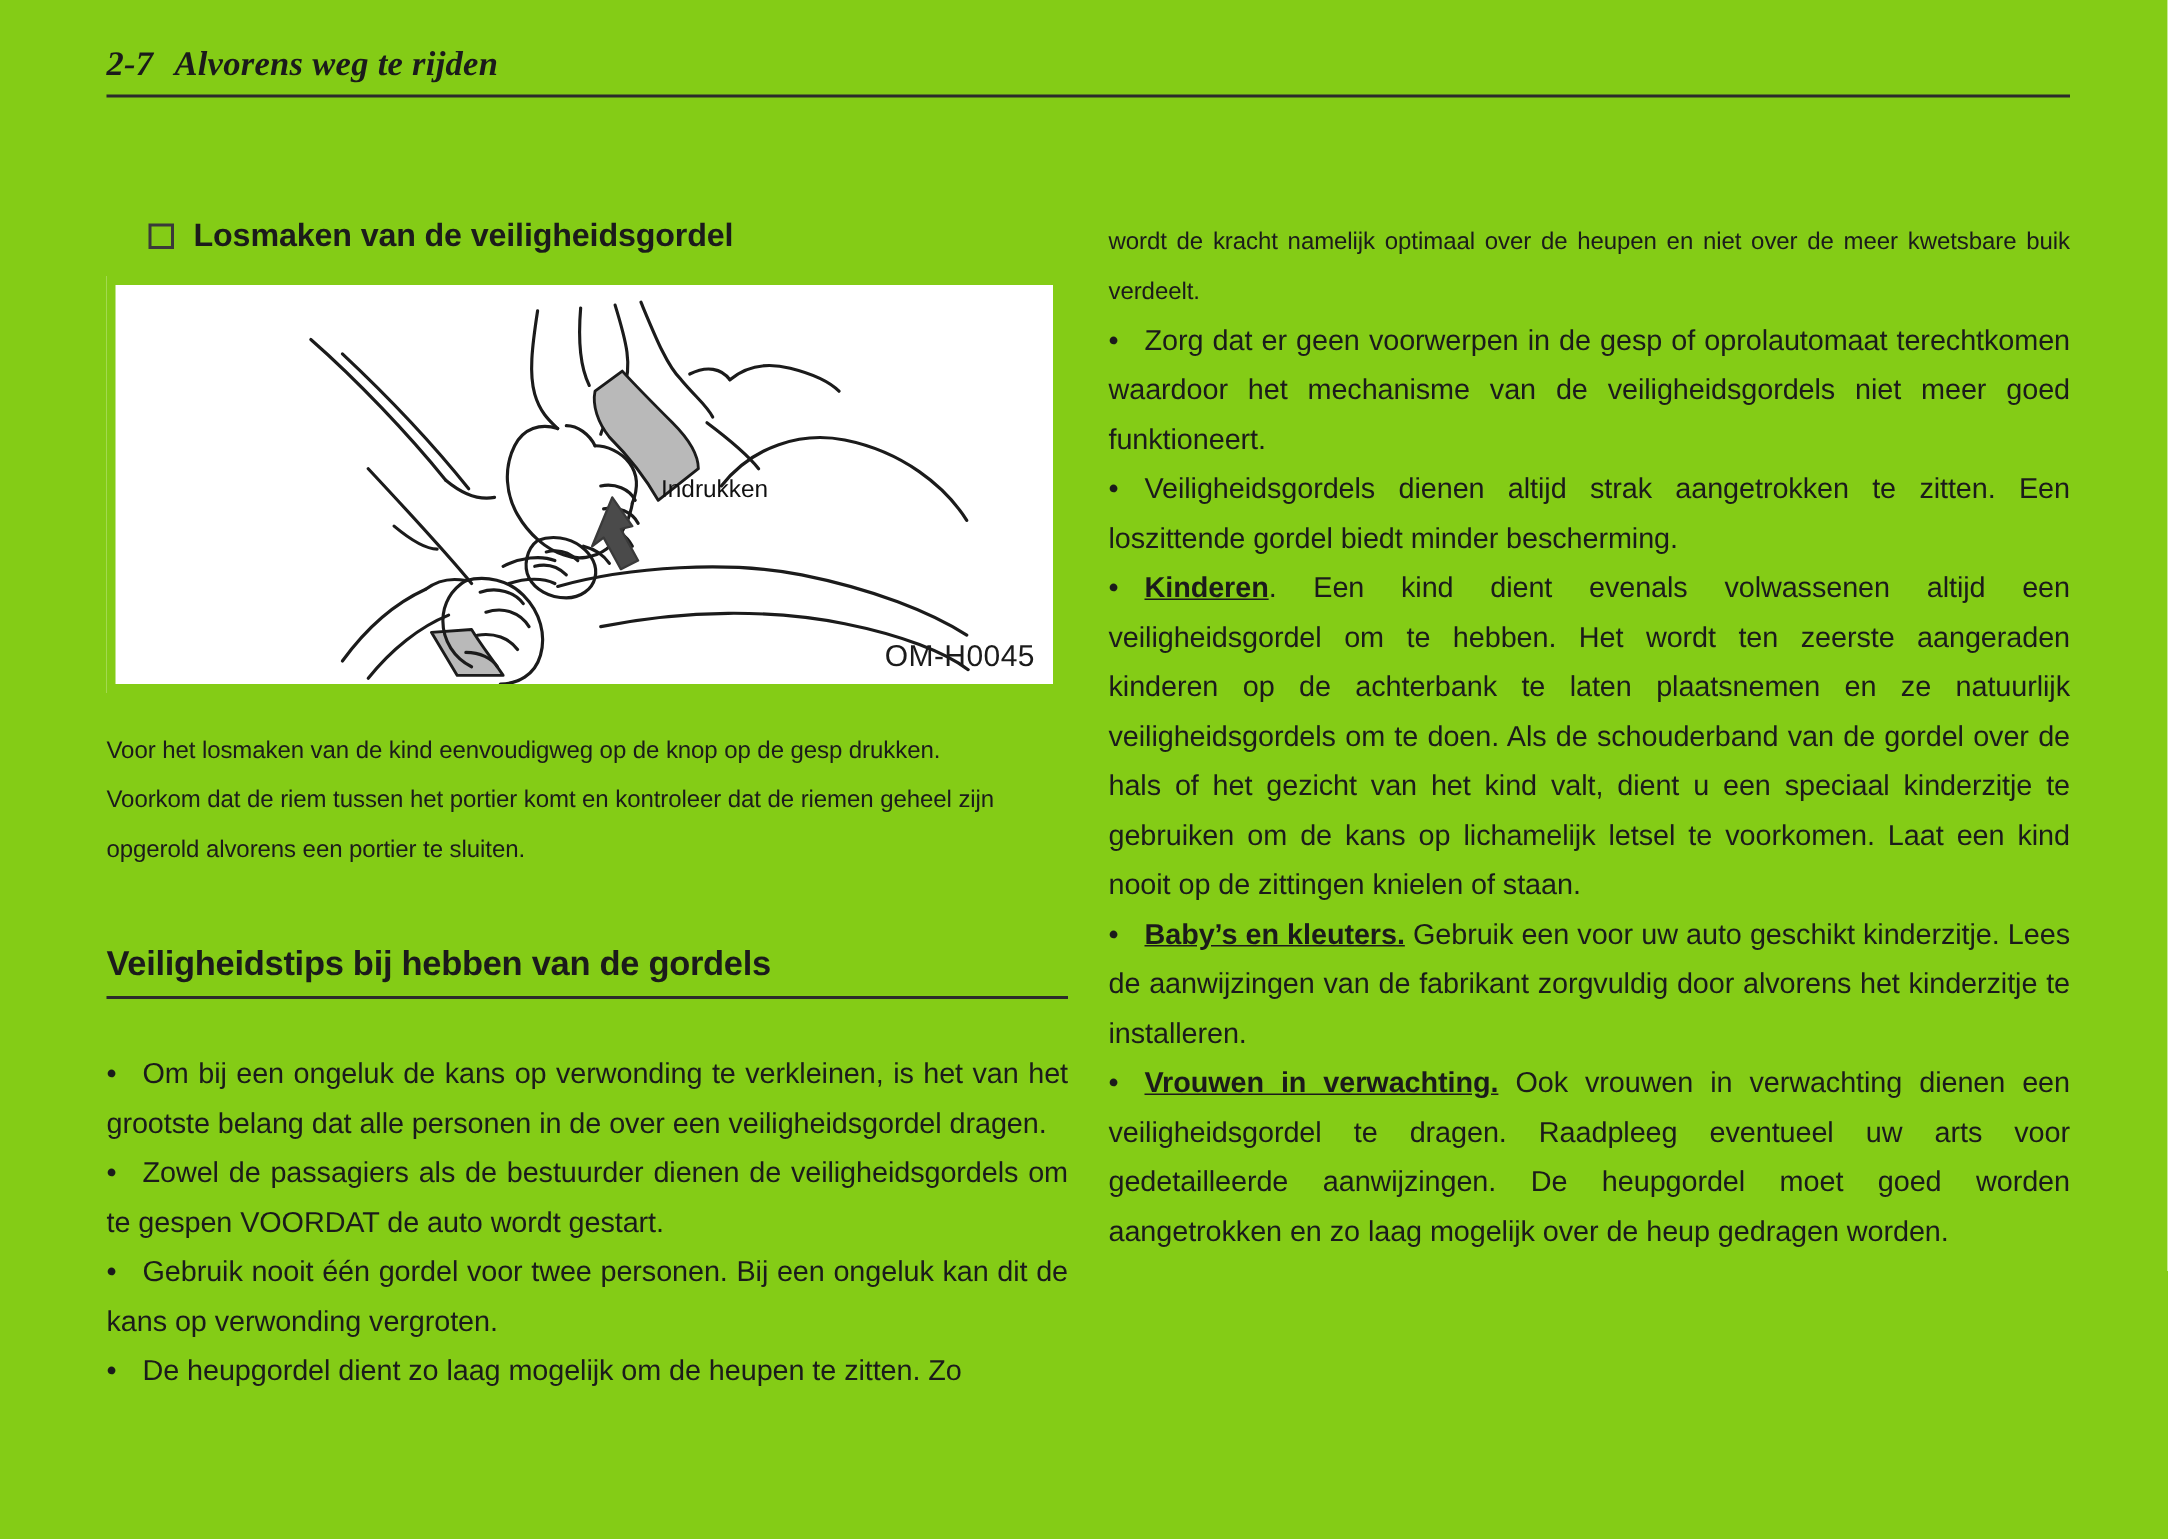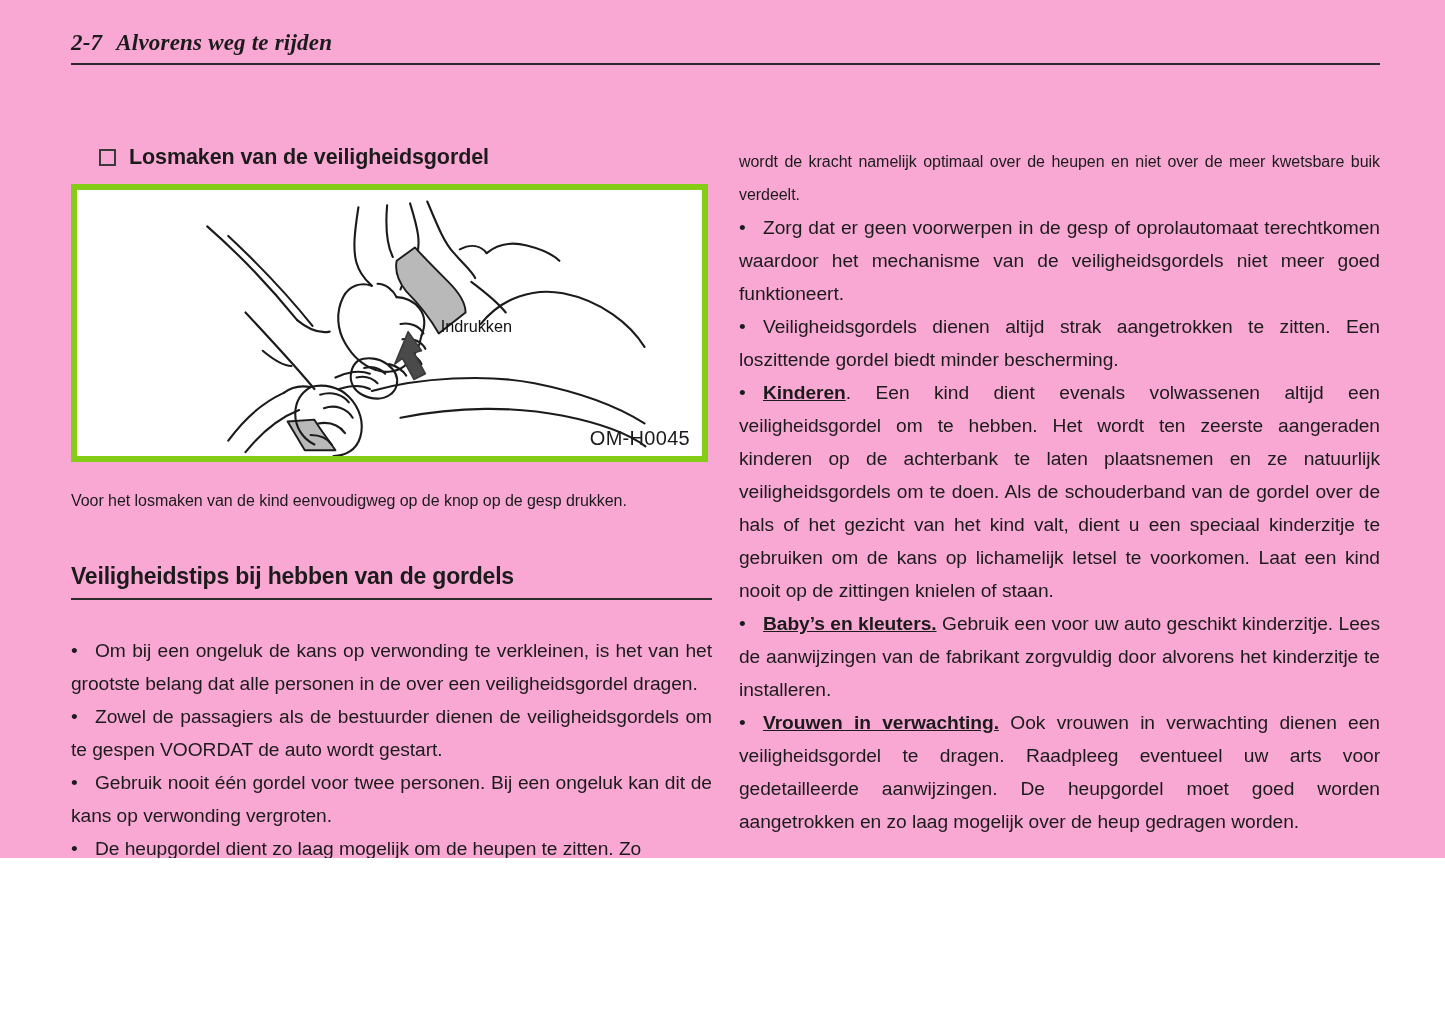--- a/index.html
+++ b/index.html
@@ -3,22 +3,22 @@
 <meta charset="utf-8">
 <style>
   html, body {
     margin: 0;
     padding: 0;
     background: #ffffff;
   }
   .page {
     position: relative;
     width: 1445px;
-    height: 858px;
-    background: #f9a8d4;
+    height: 1026px;
+    background: #84cc16;
     font-family: "Liberation Sans", sans-serif;
     color: #1b1b1b;
     overflow: hidden;
   }
 
   
   .page-header {
     position: absolute;
     left: 71px;
     top: 30px;
@@ -230,20 +230,21 @@
             <path d="M262 196 C274 190 288 188 298 192"></path>
             <path d="M266 208 C278 204 290 204 298 208"></path>
           </g>
 
           <text class="fig-callout" x="372" y="148">Indrukken</text>
         </svg>
         <div class="fig-code">OM-H0045</div>
       </div>
 
       <p class="para">Voor het losmaken van de kind eenvoudigweg op de knop op de gesp drukken.</p>
+      <p class="para para-last-left">Voorkom dat de riem tussen het portier komt en kontroleer dat de riemen geheel zijn opgerold alvorens een portier te sluiten.</p>
 
       <div class="gap-lg"></div>
 
       <div>
         <div class="section-heading">Veiligheidstips bij hebben van de gordels</div>
         <div class="section-rule"></div>
       </div>
 
       <div class="gap-md"></div>
 

